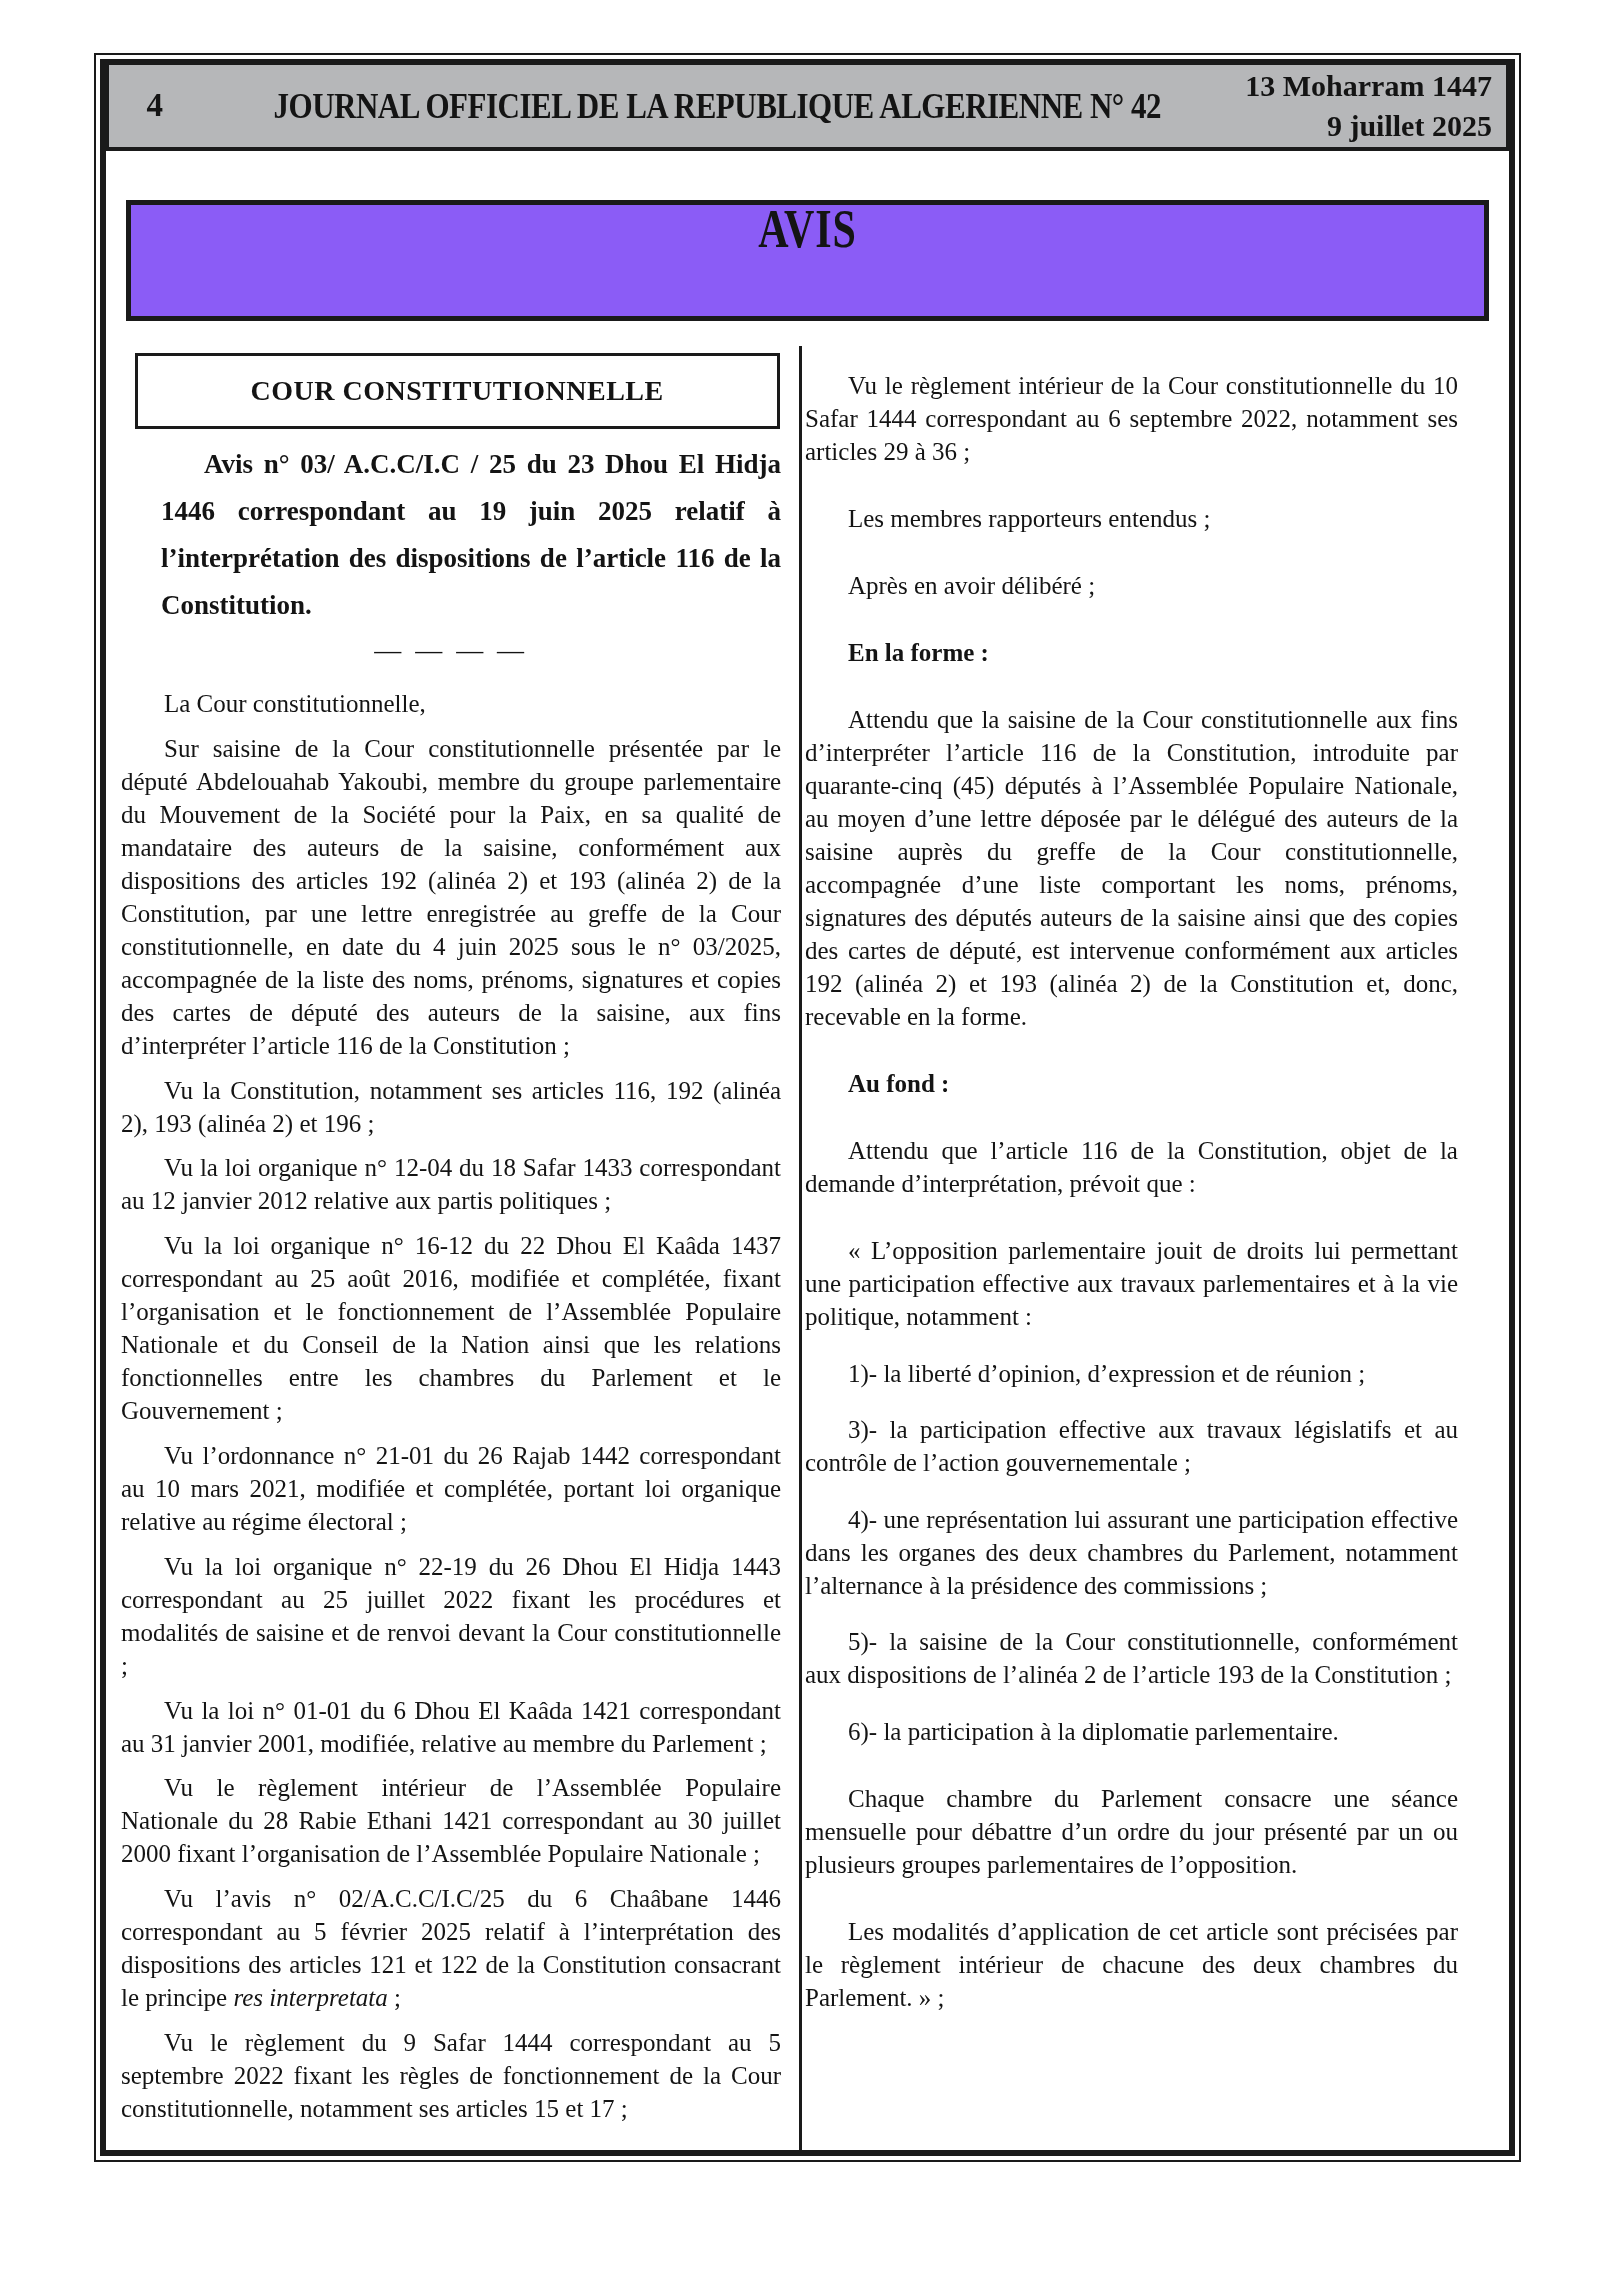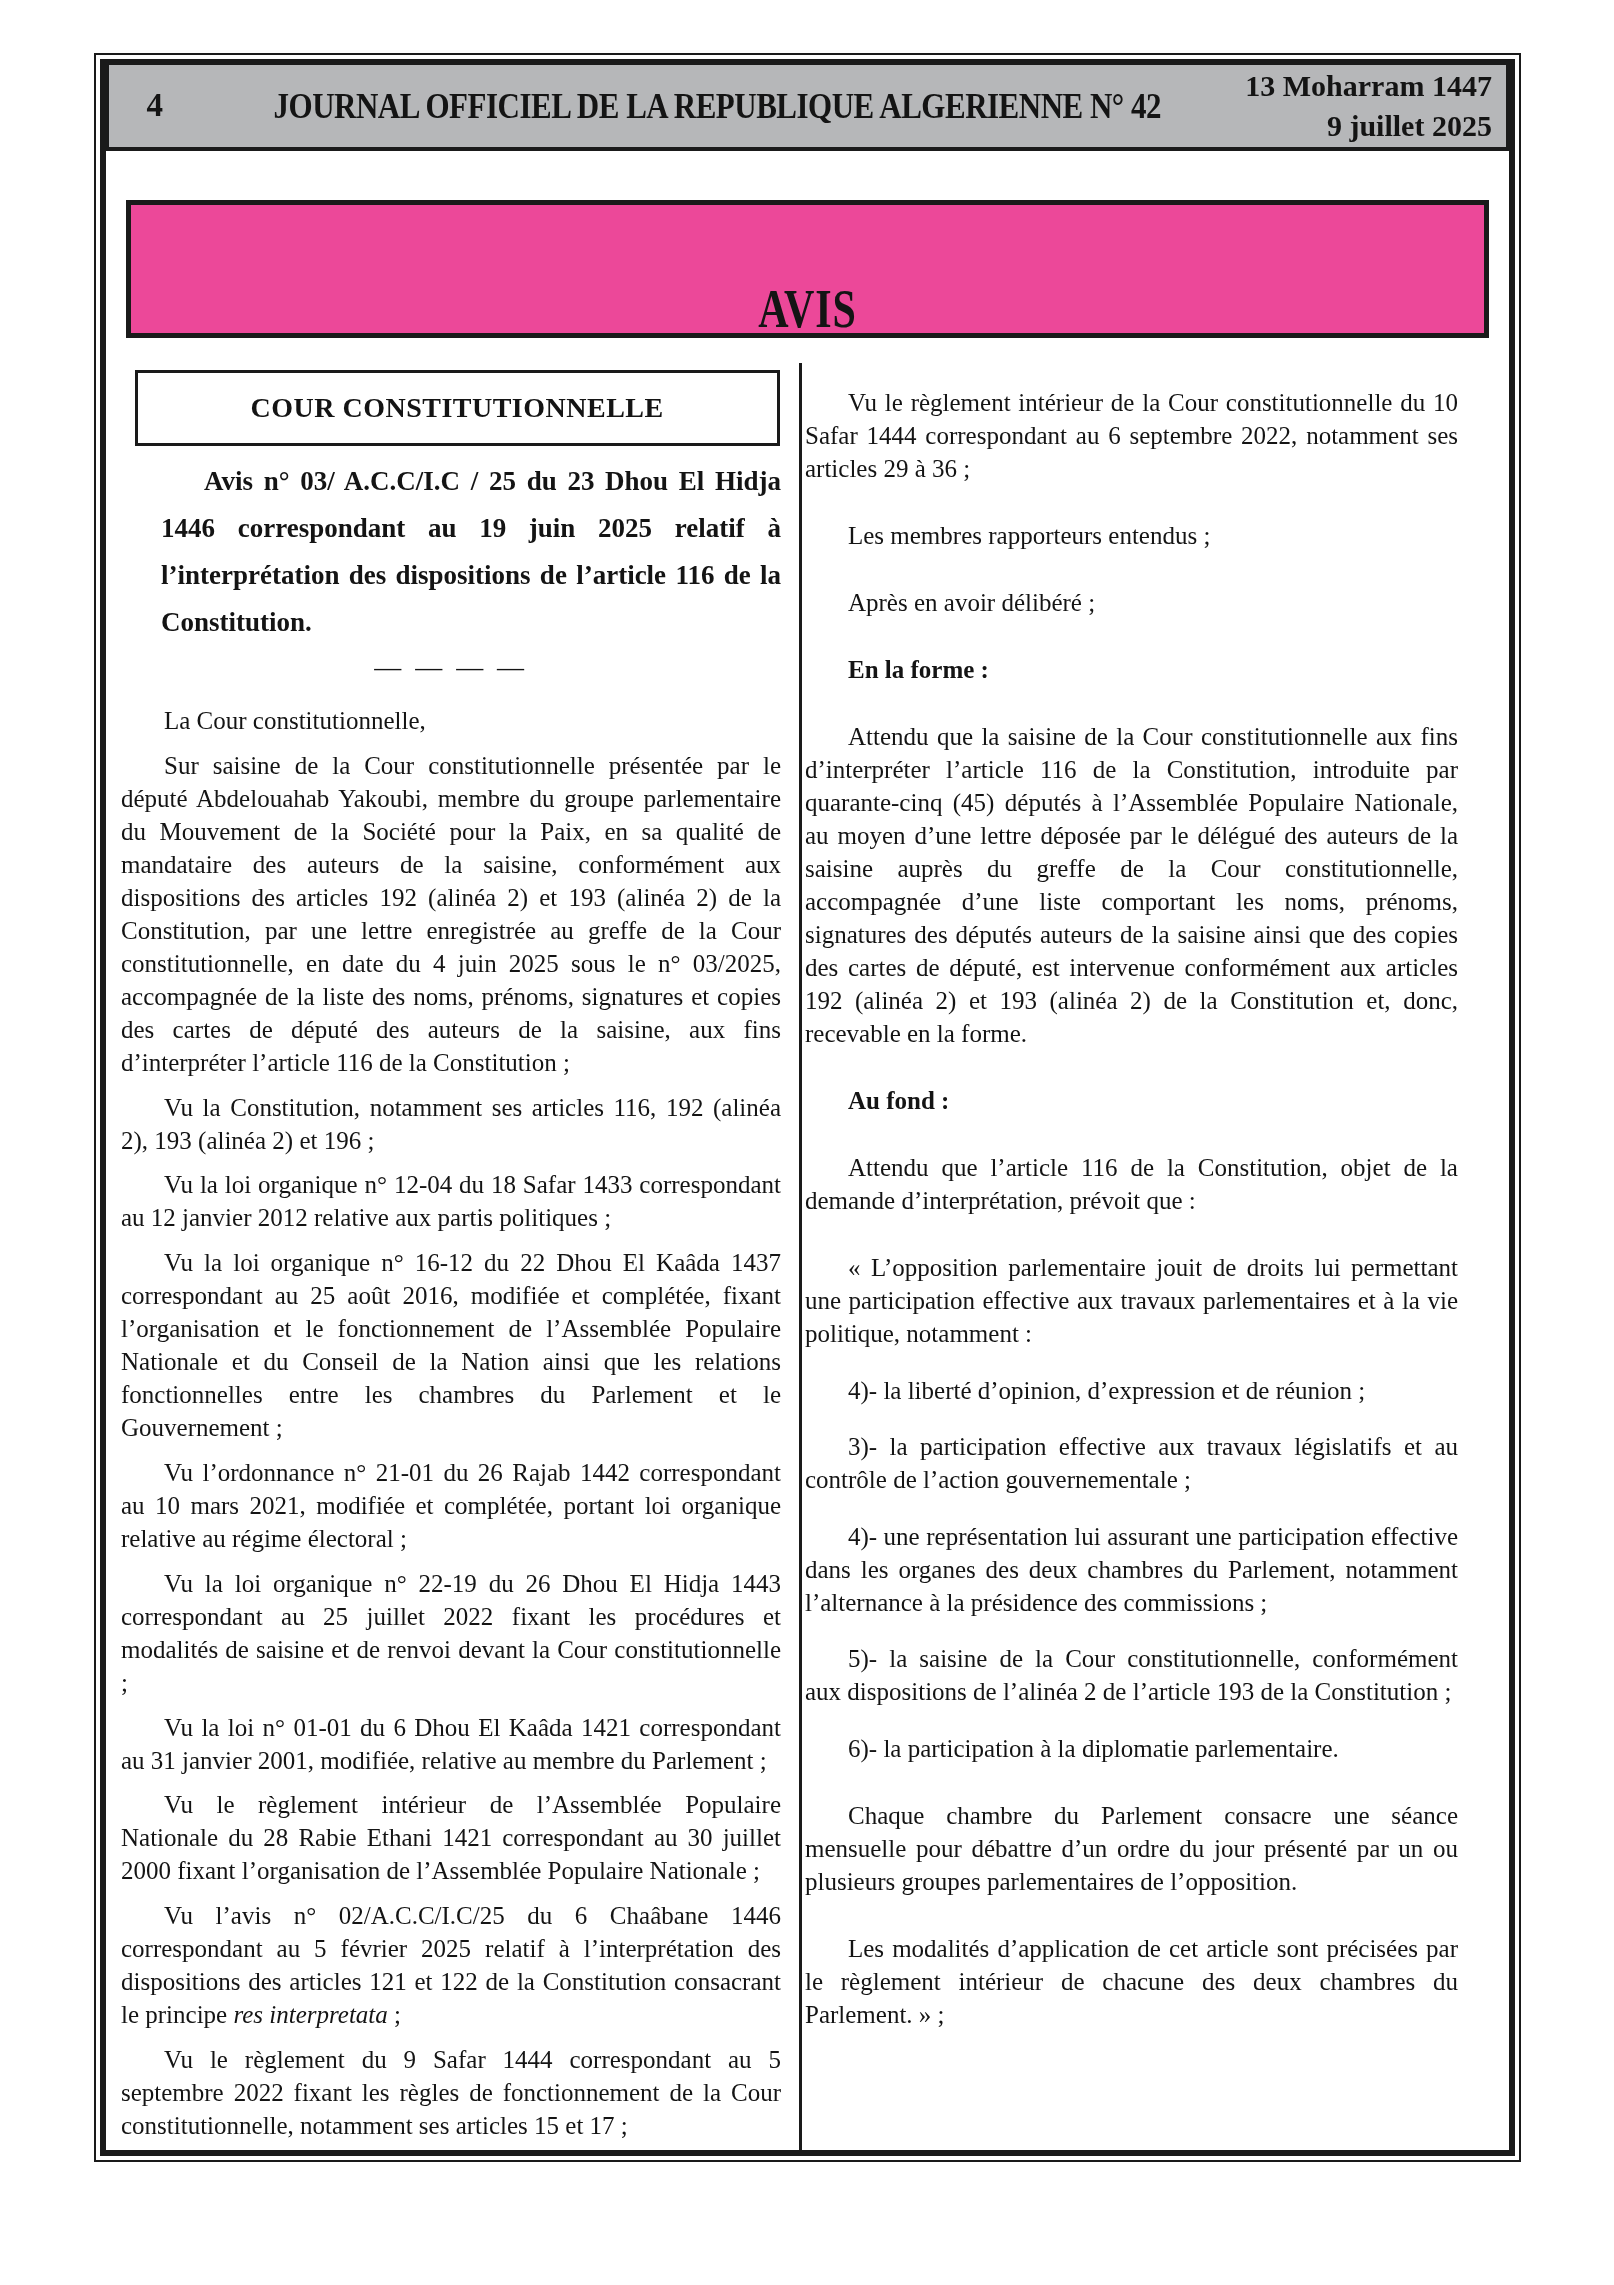--- a/index.html
+++ b/index.html
@@ -69,26 +69,26 @@
     width: 308px;
     text-align: right;
     padding-right: 14.5px;
     font-weight: bold;
     font-size: 30px;
     line-height: 40px;
   }
   
   .avis-box {
     margin: 49px 20px 0 20px;
-    height: 138px;
-    background: #ec4899;
+    height: 121px;
+    background: #8b5cf6;
     border: 5.4px solid #1a1a1a;
     box-sizing: border-box;
     display: flex;
-    align-items: flex-end;
+    align-items: flex-start;
     justify-content: center;
     flex: none;
   }
   .avis-text {
     font-weight: bold;
     font-size: 42px;
     letter-spacing: 0.9px;
     display: inline-block;
     transform: scaleY(1.3);
   }
@@ -203,21 +203,21 @@
 
         <section class="col col-right">
           <p>Vu le règlement intérieur de la Cour constitutionnelle du 10 Safar 1444 correspondant au 6 septembre 2022, notamment ses articles 29 à 36 ;</p>
           <p class="gap-lg">Les membres rapporteurs entendus ;</p>
           <p class="gap-lg">Après en avoir délibéré ;</p>
           <p class="gap-lg subhead">En la forme :</p>
           <p class="gap-lg">Attendu que la saisine de la Cour constitutionnelle aux fins d’interpréter l’article 116 de la Constitution, introduite par quarante-cinq (45) députés à l’Assemblée Populaire Nationale, au moyen d’une lettre déposée par le délégué des auteurs de la saisine auprès du greffe de la Cour constitutionnelle, accompagnée d’une liste comportant les noms, prénoms, signatures des députés auteurs de la saisine ainsi que des copies des cartes de député, est intervenue conformément aux articles 192 (alinéa 2) et 193 (alinéa 2) de la Constitution et, donc, recevable en la forme.</p>
           <p class="gap-lg subhead">Au fond :</p>
           <p class="gap-lg">Attendu que l’article 116 de la Constitution, objet de la demande d’interprétation, prévoit que :</p>
           <p class="gap-lg">« L’opposition parlementaire jouit de droits lui permettant une participation effective aux travaux parlementaires et à la vie politique, notamment :</p>
-          <p>4)- la liberté d’opinion, d’expression et de réunion ;</p>
+          <p>1)- la liberté d’opinion, d’expression et de réunion ;</p>
           <p>3)- la participation effective aux travaux législatifs et au contrôle de l’action gouvernementale ;</p>
           <p>4)- une représentation lui assurant une participation effective dans les organes des deux chambres du Parlement, notamment l’alternance à la présidence des commissions ;</p>
           <p>5)- la saisine de la Cour constitutionnelle, conformément aux dispositions de l’alinéa 2 de l’article 193 de la Constitution ;</p>
           <p>6)- la participation à la diplomatie parlementaire.</p>
           <p class="gap-lg">Chaque chambre du Parlement consacre une séance mensuelle pour débattre d’un ordre du jour présenté par un ou plusieurs groupes parlementaires de l’opposition.</p>
           <p class="gap-lg">Les modalités d’application de cet article sont précisées par le règlement intérieur de chacune des deux chambres du Parlement. » ;</p>
         </section>
       </div>
 
     </div>

